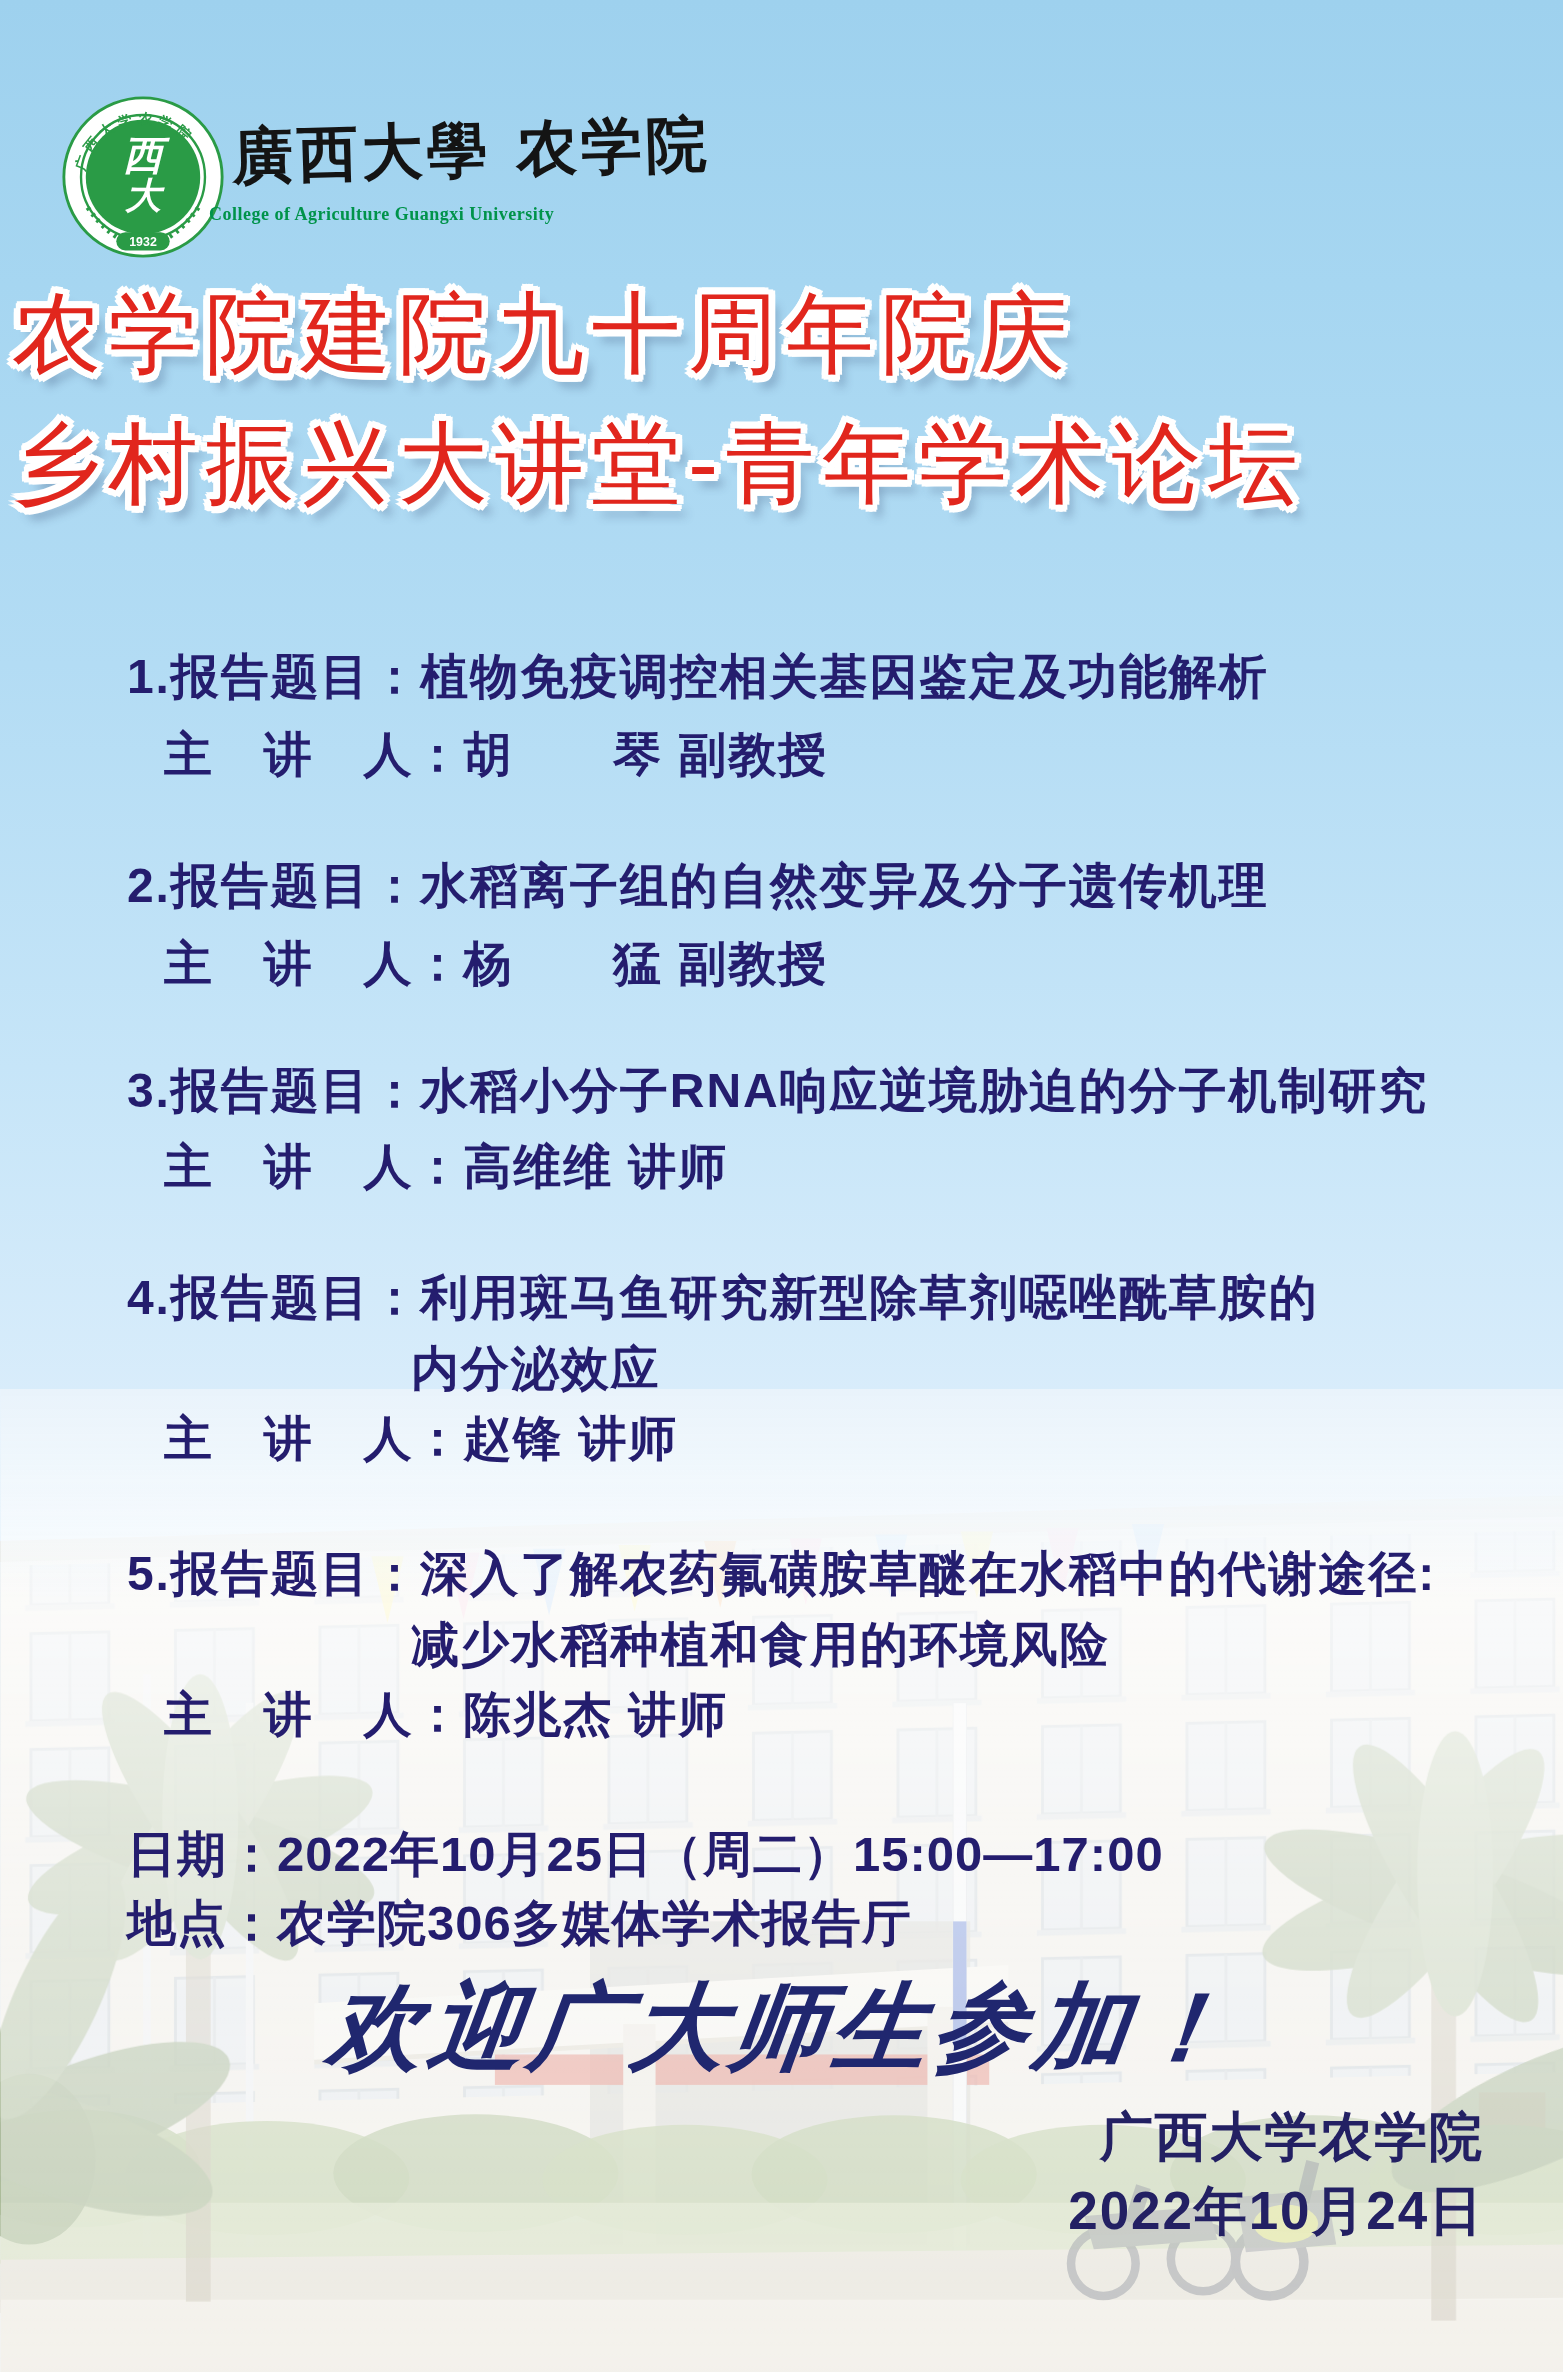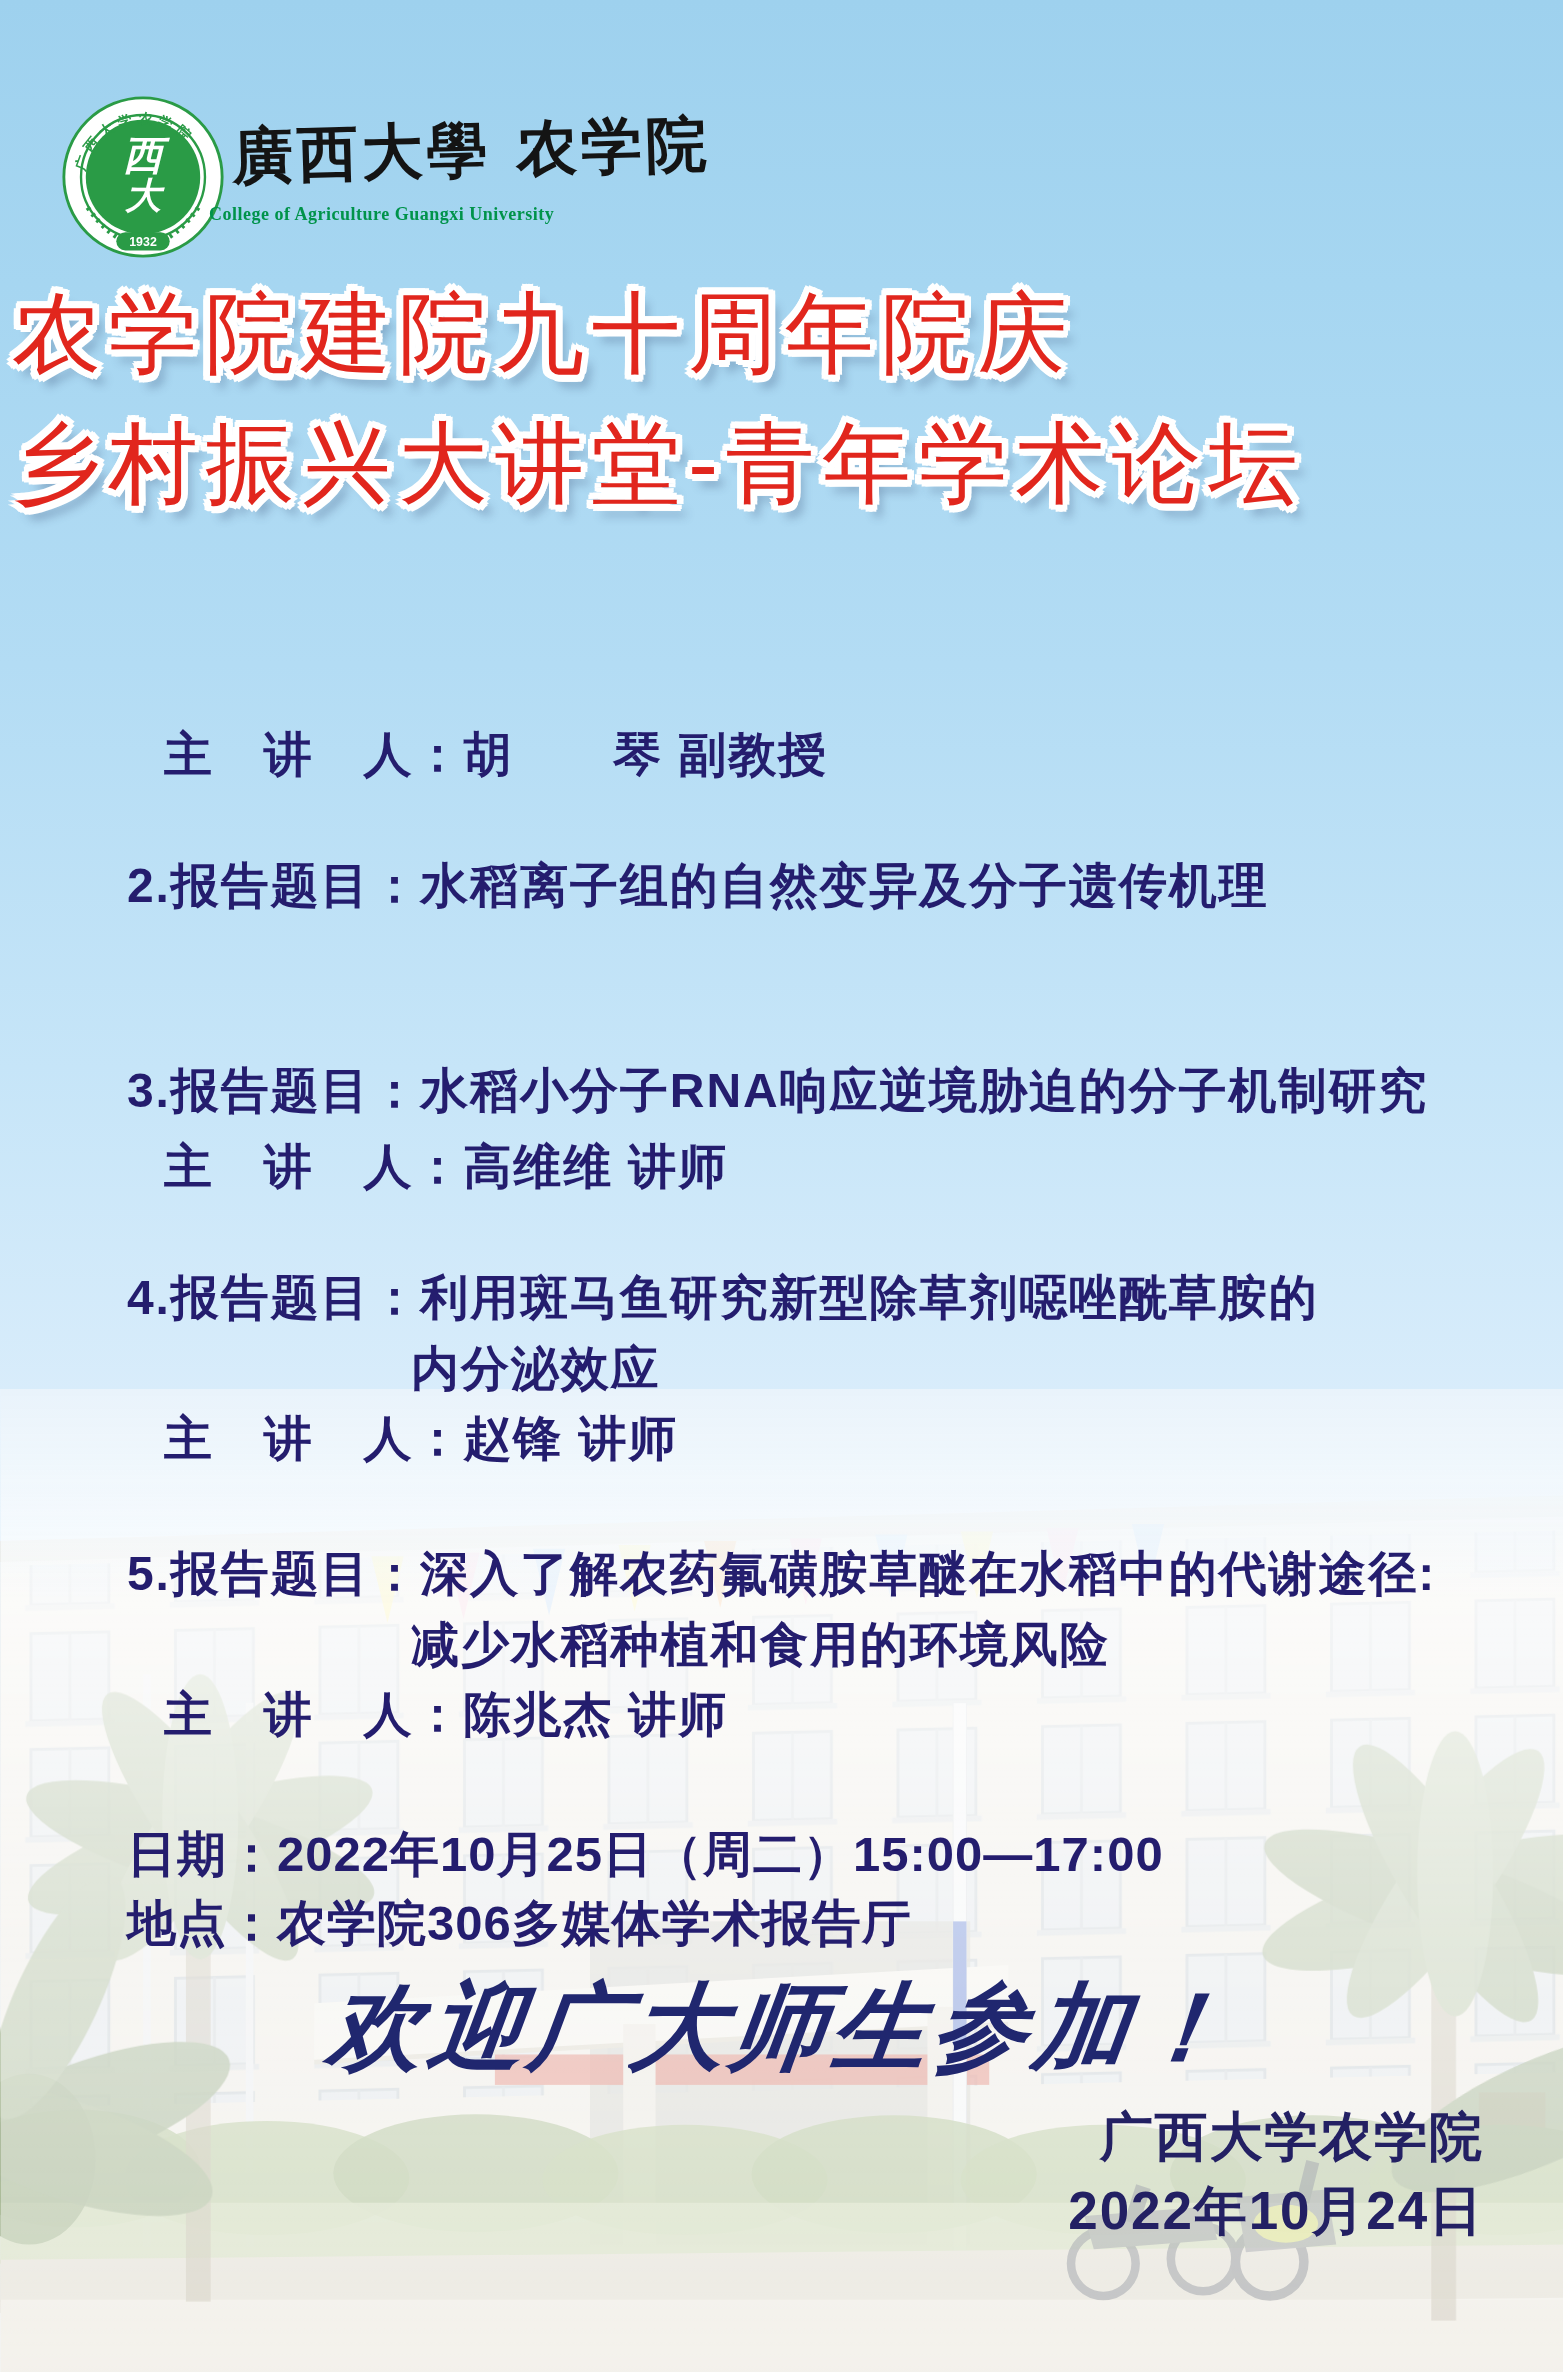--- a/index.html
+++ b/index.html
@@ -172,23 +172,25 @@
     <text x="86" y="158" text-anchor="middle" font-size="13" font-weight="bold" fill="#ffffff">1932</text>
   </svg>
 
   <div class="abs logo-cn nowrap">廣西大學 农学院</div>
   <div class="abs logo-en nowrap">College of Agriculture Guangxi University</div>
 
   <div class="abs title-red title-main nowrap" style="top:287px;">农学院建院九十周年院庆</div>
   <div class="abs title-red title-main nowrap" style="top:417px;">乡村振兴大讲堂-青年学术论坛</div>
 
   <div class="abs" style="left:0;top:0;width:100%;height:100%;">
+    <div class="abs ink report-line nowrap" style="left:127px;top:651px;">1.报告题目：植物免疫调控相关基因鉴定及功能解析</div>
     <div class="abs ink report-line nowrap" style="left:164px;top:729px;">主　讲　人：胡　　琴 副教授</div>
 
     <div class="abs ink report-line nowrap" style="left:127px;top:860px;">2.报告题目：水稻离子组的自然变异及分子遗传机理</div>
+    <div class="abs ink report-line nowrap" style="left:164px;top:938px;">主　讲　人：杨　　猛 副教授</div>
 
     <div class="abs ink report-line nowrap" style="left:127px;top:1065px;">3.报告题目：水稻小分子RNA响应逆境胁迫的分子机制研究</div>
     <div class="abs ink report-line nowrap" style="left:164px;top:1141px;">主　讲　人：高维维 讲师</div>
 
     <div class="abs ink report-line nowrap" style="left:127px;top:1272px;">4.报告题目：利用斑马鱼研究新型除草剂噁唑酰草胺的</div>
     <div class="abs ink report-line nowrap" style="left:411px;top:1343px;text-align:center;">内分泌效应</div>
     <div class="abs ink report-line nowrap" style="left:164px;top:1413px;">主　讲　人：赵锋 讲师</div>
 
     <div class="abs ink report-line nowrap" style="left:127px;top:1548px;">5.报告题目：深入了解农药氟磺胺草醚在水稻中的代谢途径:</div>
     <div class="abs ink report-line nowrap" style="left:411px;top:1619px;">减少水稻种植和食用的环境风险</div>

